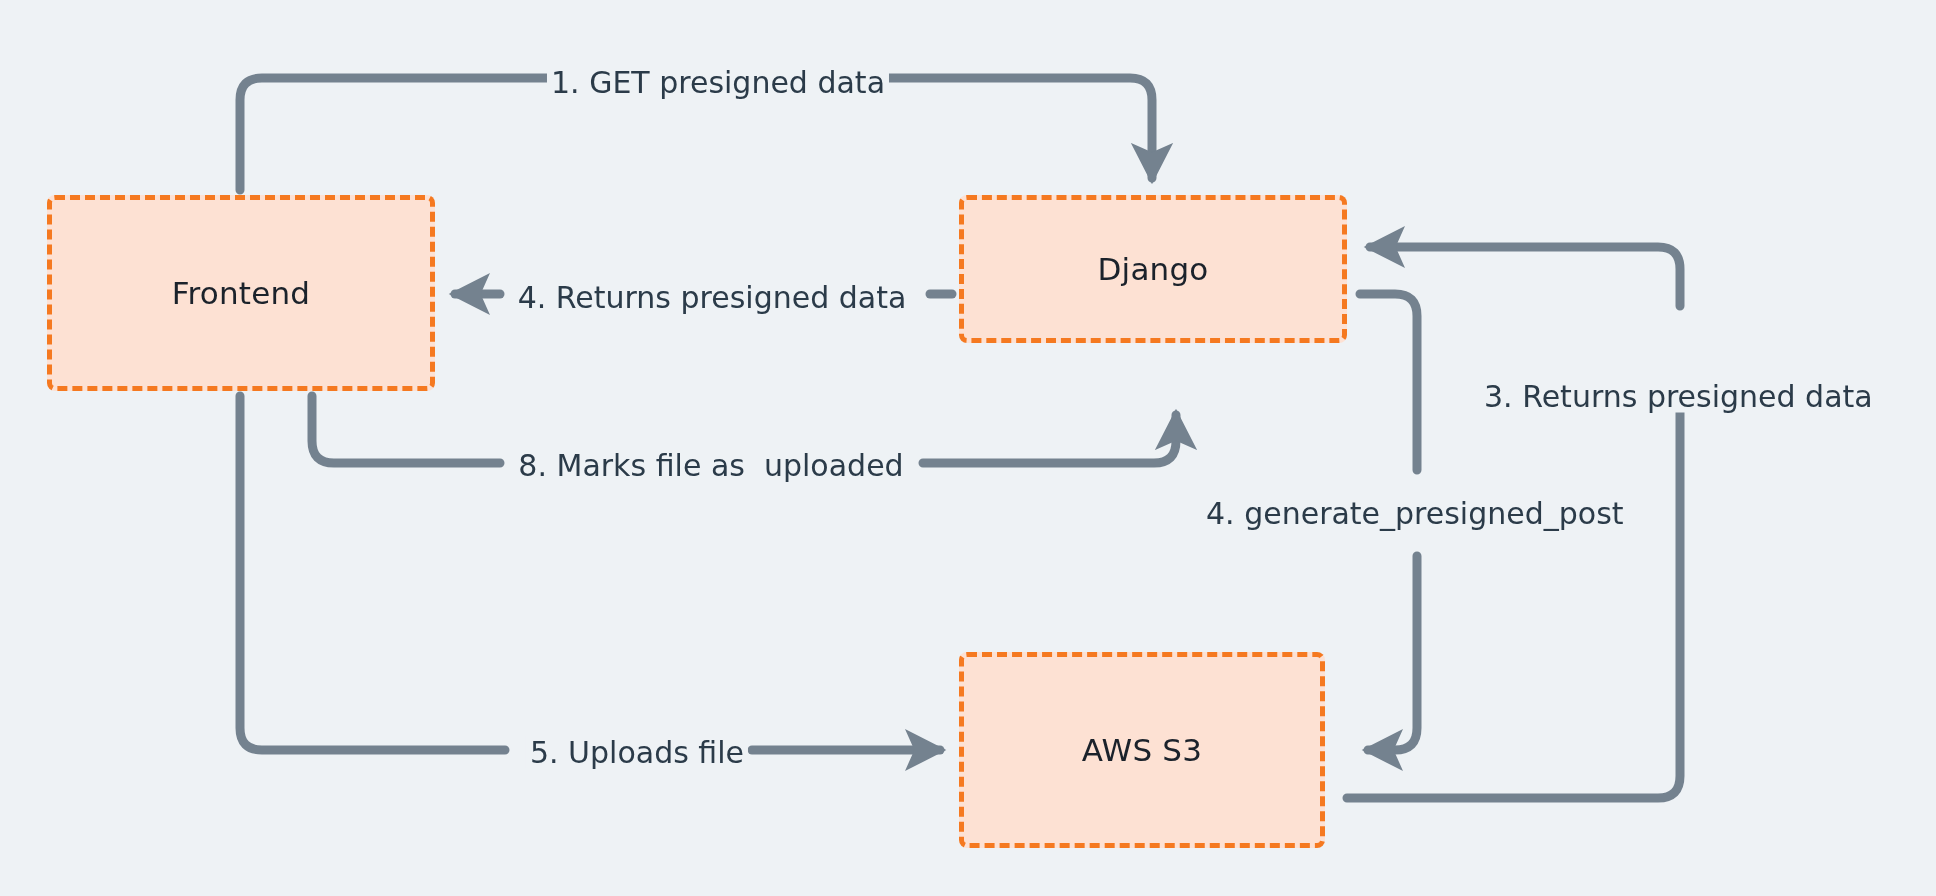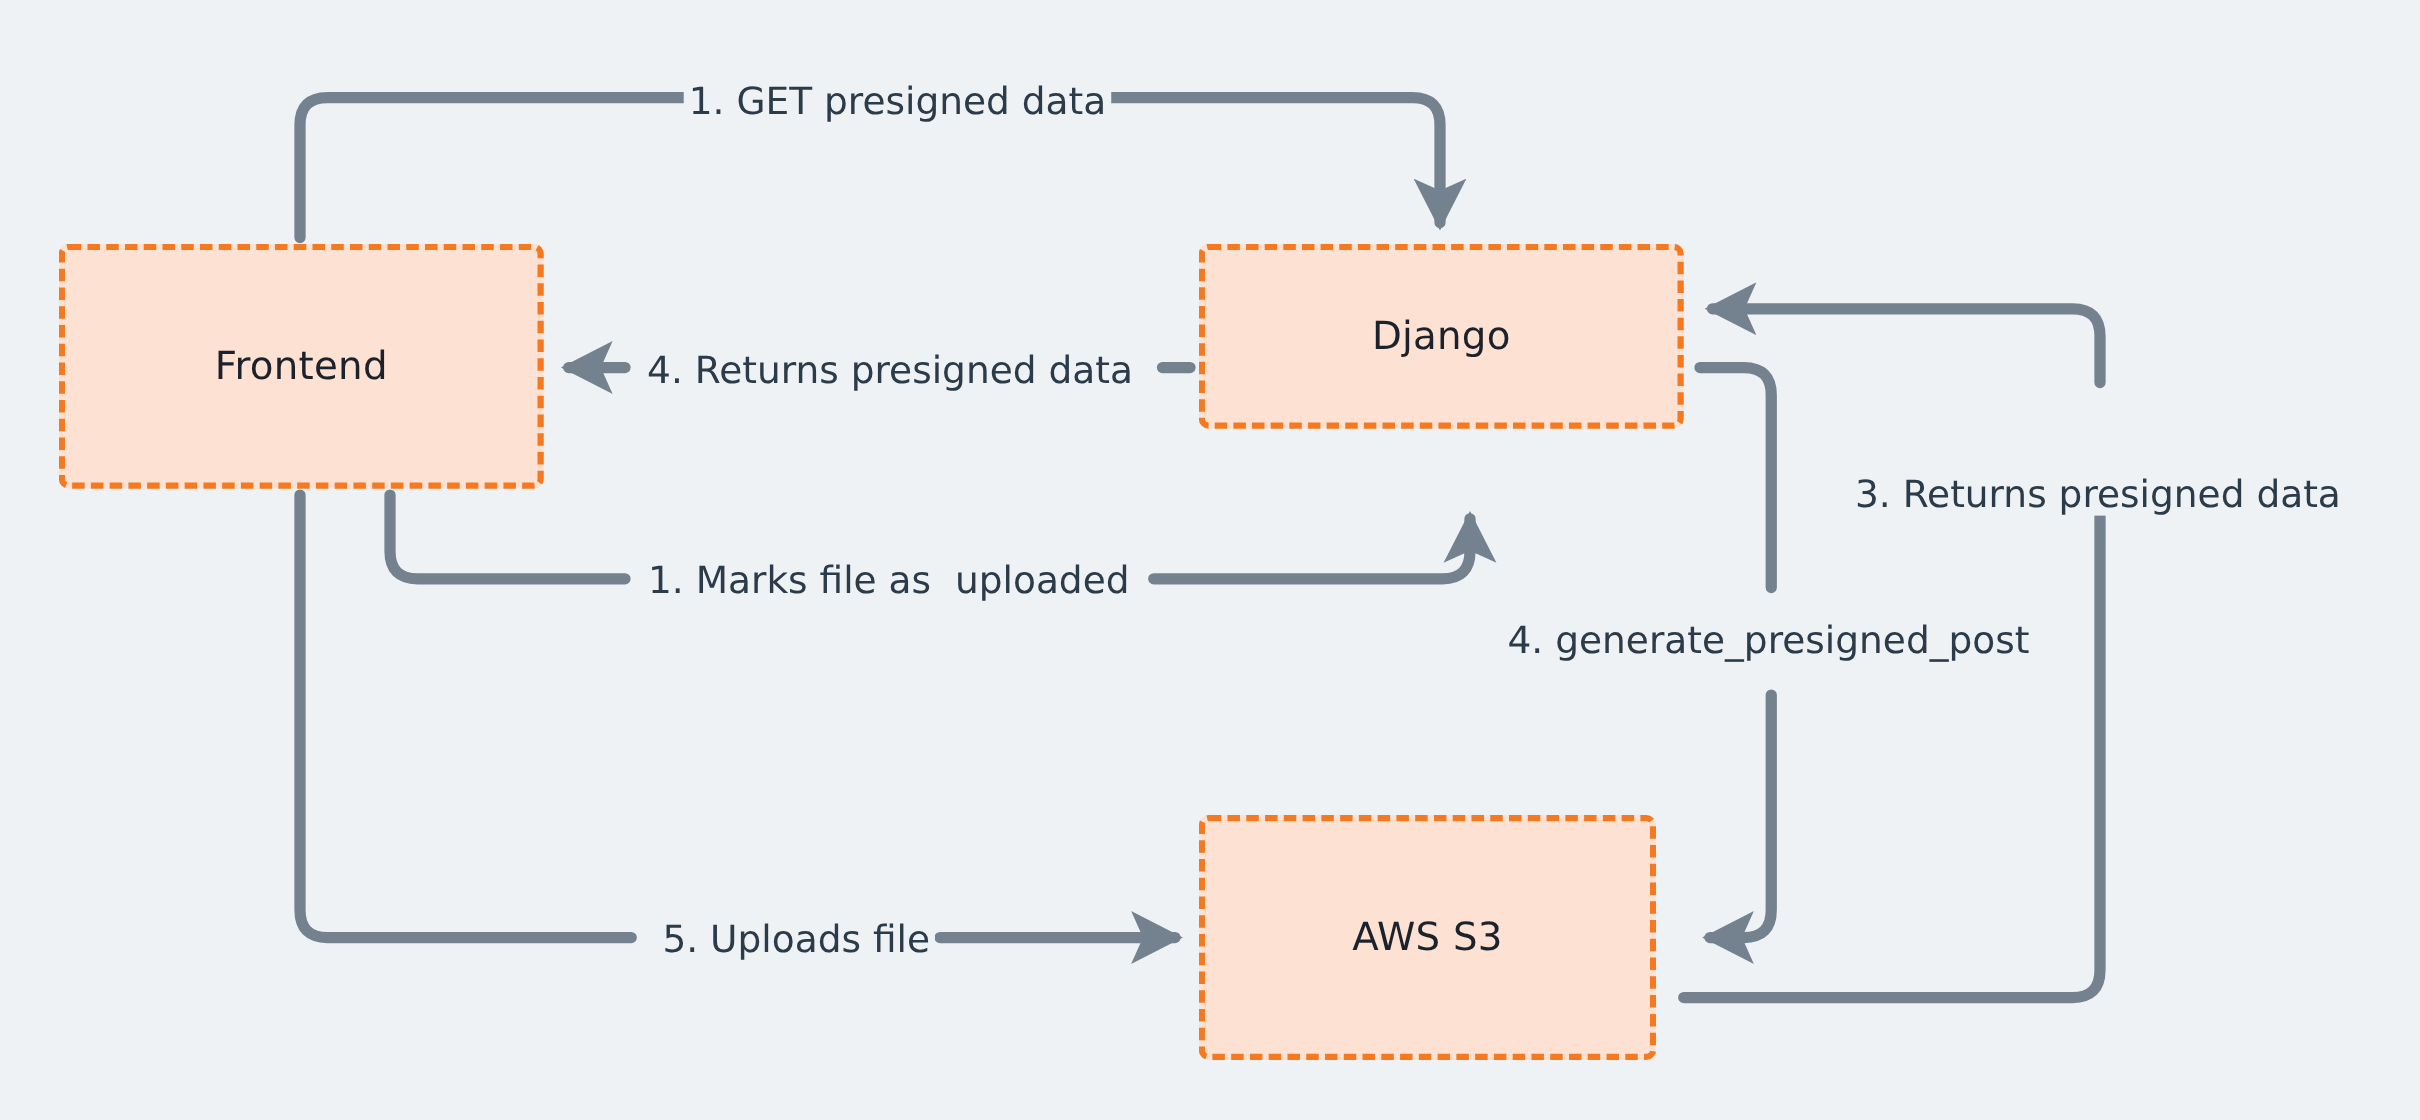--- a/index.html
+++ b/index.html
@@ -107,15 +107,15 @@
   <div class="edge-label centered" style="left:718px; top:82px;">1. GET presigned data</div>
 
   <div class="edge-label left-anchored" style="left:1202px; top:513px;">4. generate_presigned_post</div>
 
   <div class="edge-label left-anchored" style="left:1480px; top:348px;margin-top:48px;">3. Returns presigned data</div>
 
   <div class="edge-label centered" style="left:712px; top:297px;">4. Returns presigned data</div>
 
   <div class="edge-label centered" style="left:637px; top:752px;">5. Uploads file</div>
 
-  <div class="edge-label centered" style="left:711px; top:465px;">1. Marks file as  uploaded</div>
+  <div class="edge-label centered" style="left:711px; top:465px;">8. Marks file as  uploaded</div>
 
 </div>
 
 </body></html>

